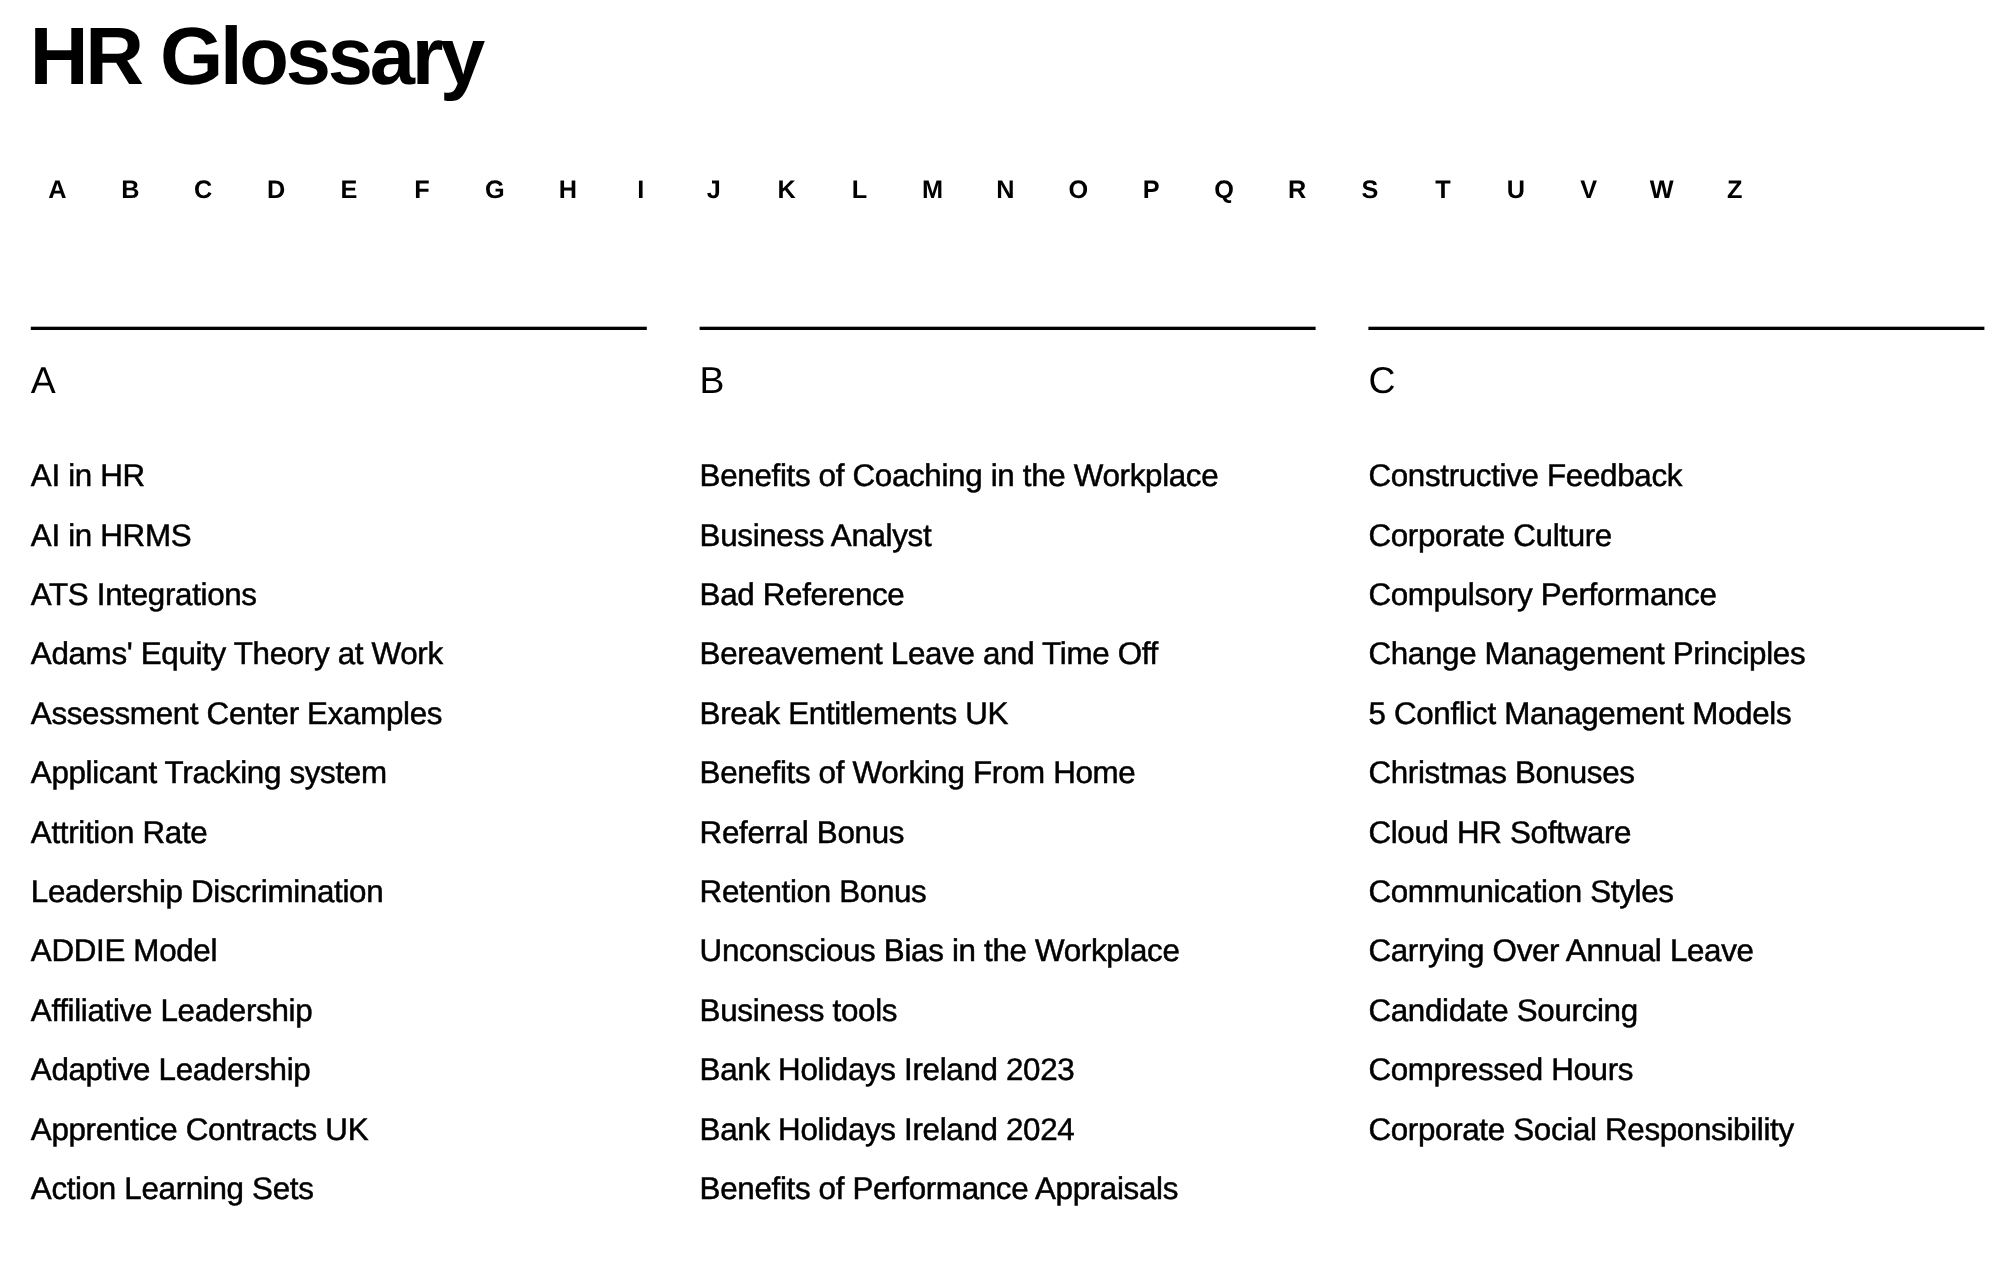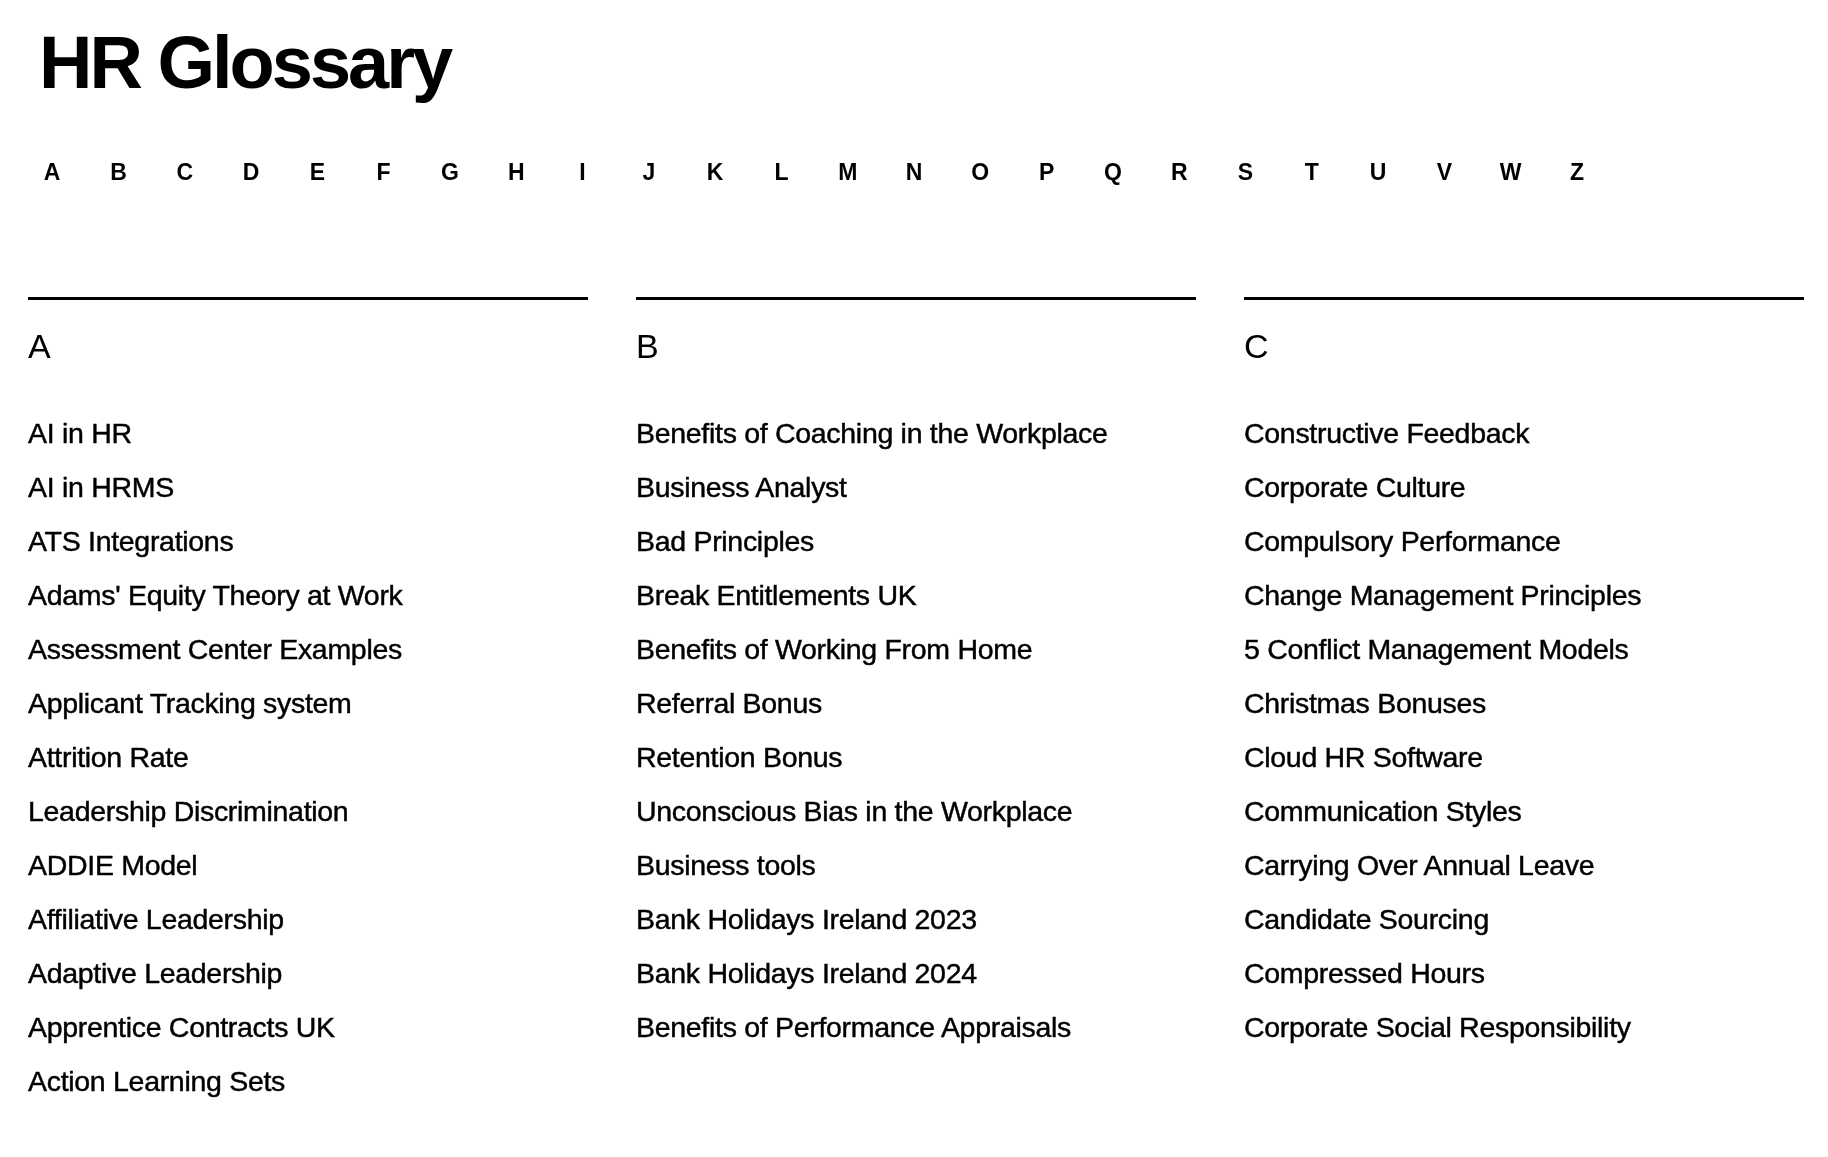--- a/index.html
+++ b/index.html
@@ -12,21 +12,21 @@
       height: 1157px;
       overflow: hidden;
       position: relative;
       color: #000000;
       font-family: "Liberation Sans", "DejaVu Sans", sans-serif;
     }
     .page-title {
       position: absolute;
       left: 27px;
       top: 6px;
-      margin: 12px;
+      margin: 0;
       font-size: 74px;
       font-weight: 700;
       letter-spacing: -3px;
       line-height: 90px;
       white-space: nowrap;
     }
     .alpha-nav {
       position: absolute;
       left: 19px;
       top: 150px;
@@ -140,21 +140,22 @@
       <li>Action Learning Sets</li>
     </ul>
   </section>
 
   <section class="col">
     <div class="col-rule"></div>
     <h2 class="col-letter">B</h2>
     <ul class="col-list">
       <li>Benefits of Coaching in the Workplace</li>
       <li>Business Analyst</li>
-      <li>Bad Principles</li>
+      <li>Bad Reference</li>
+      <li>Bereavement Leave and Time Off</li>
       <li>Break Entitlements UK</li>
       <li>Benefits of Working From Home</li>
       <li>Referral Bonus</li>
       <li>Retention Bonus</li>
       <li>Unconscious Bias in the Workplace</li>
       <li>Business tools</li>
       <li>Bank Holidays Ireland 2023</li>
       <li>Bank Holidays Ireland 2024</li>
       <li>Benefits of Performance Appraisals</li>
     </ul>

